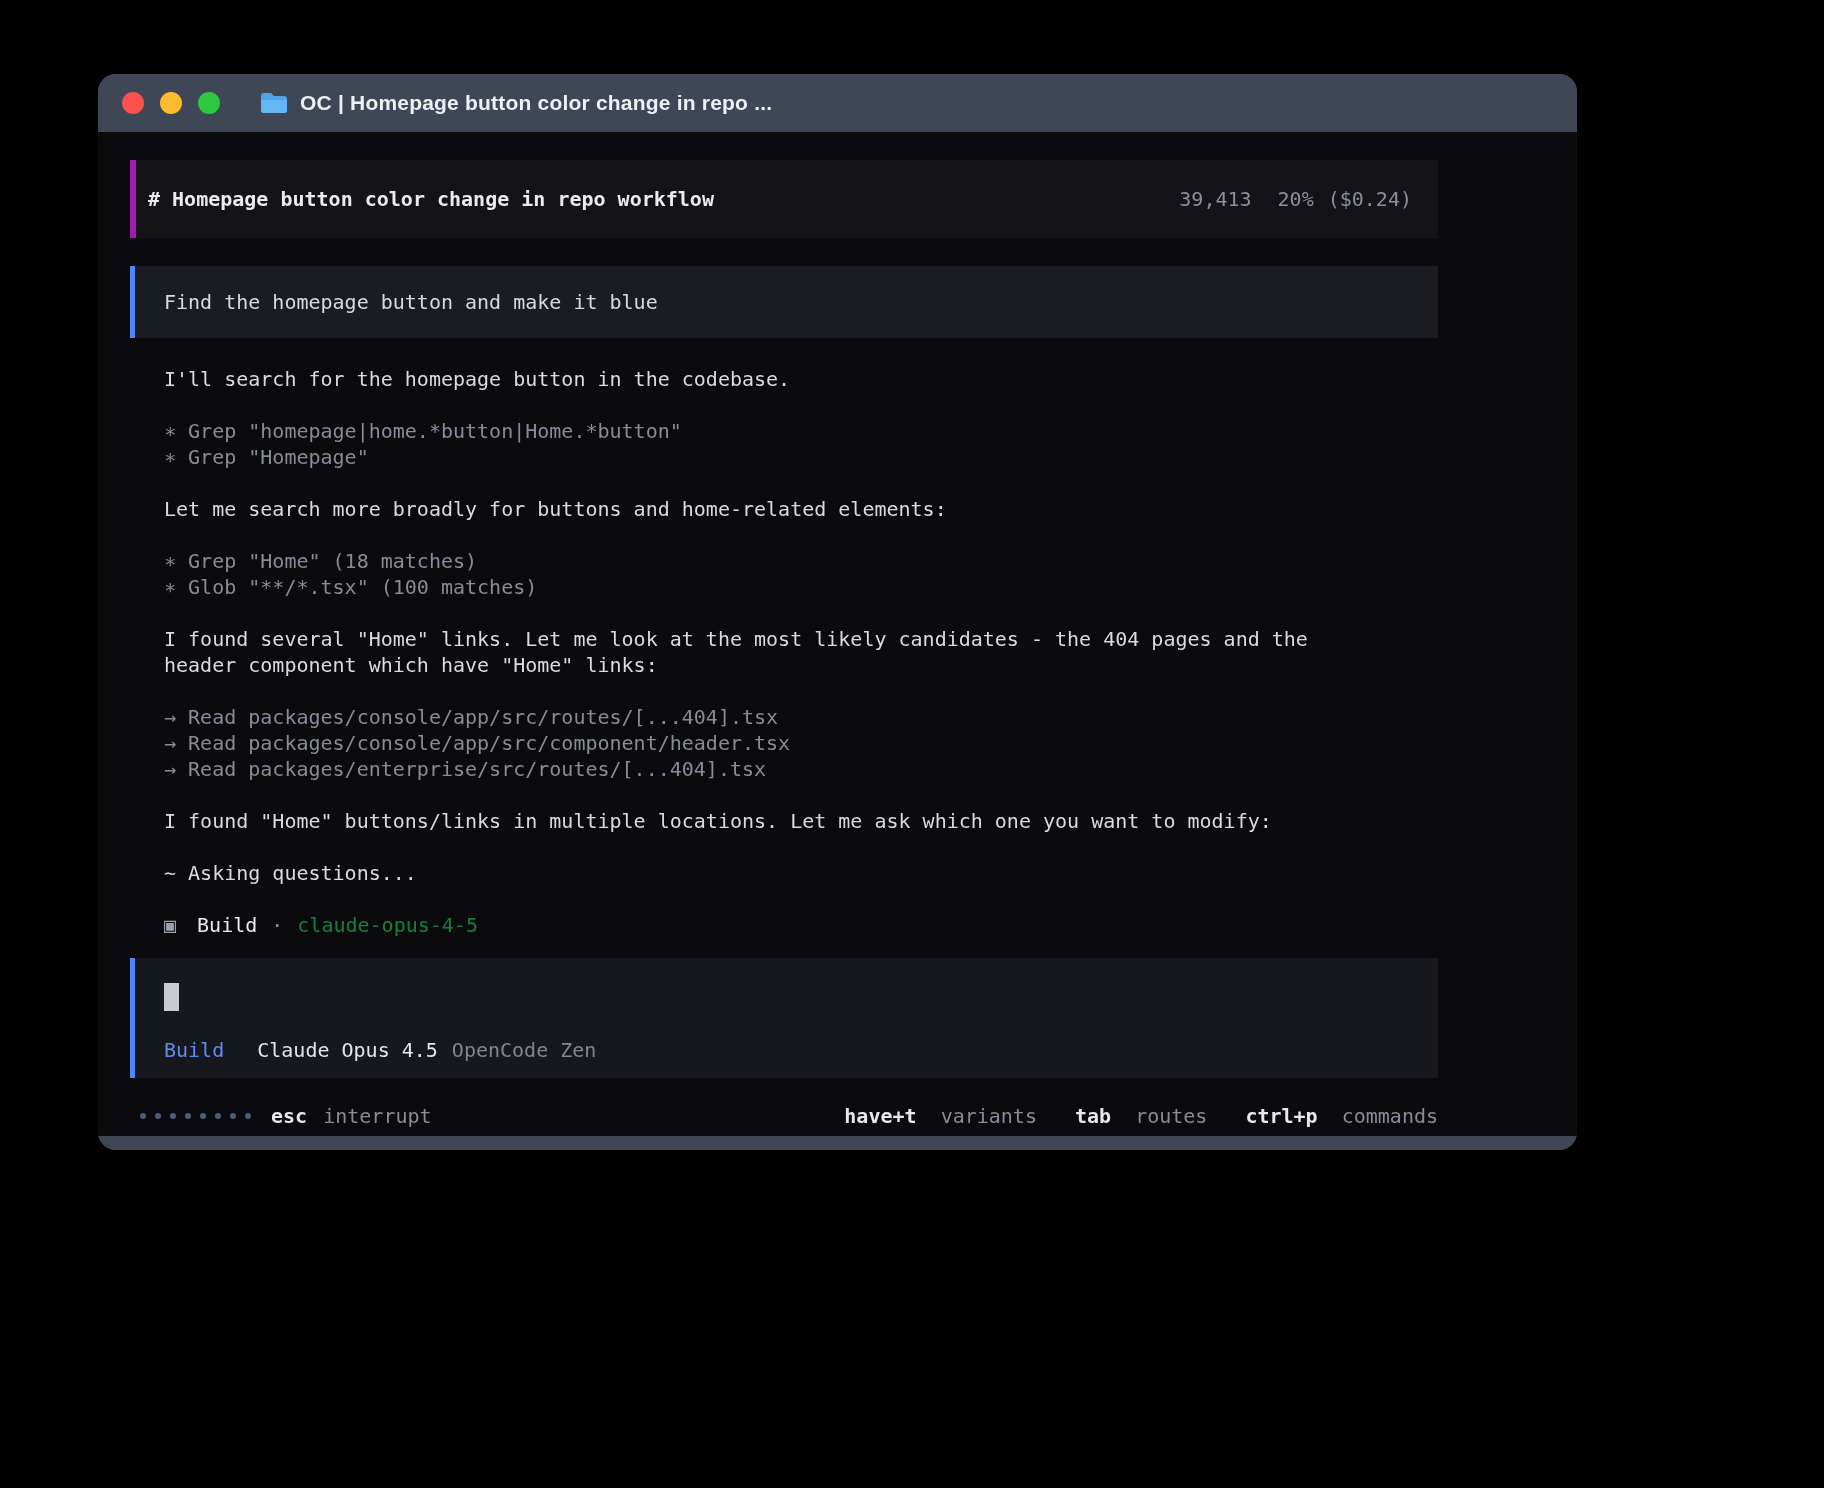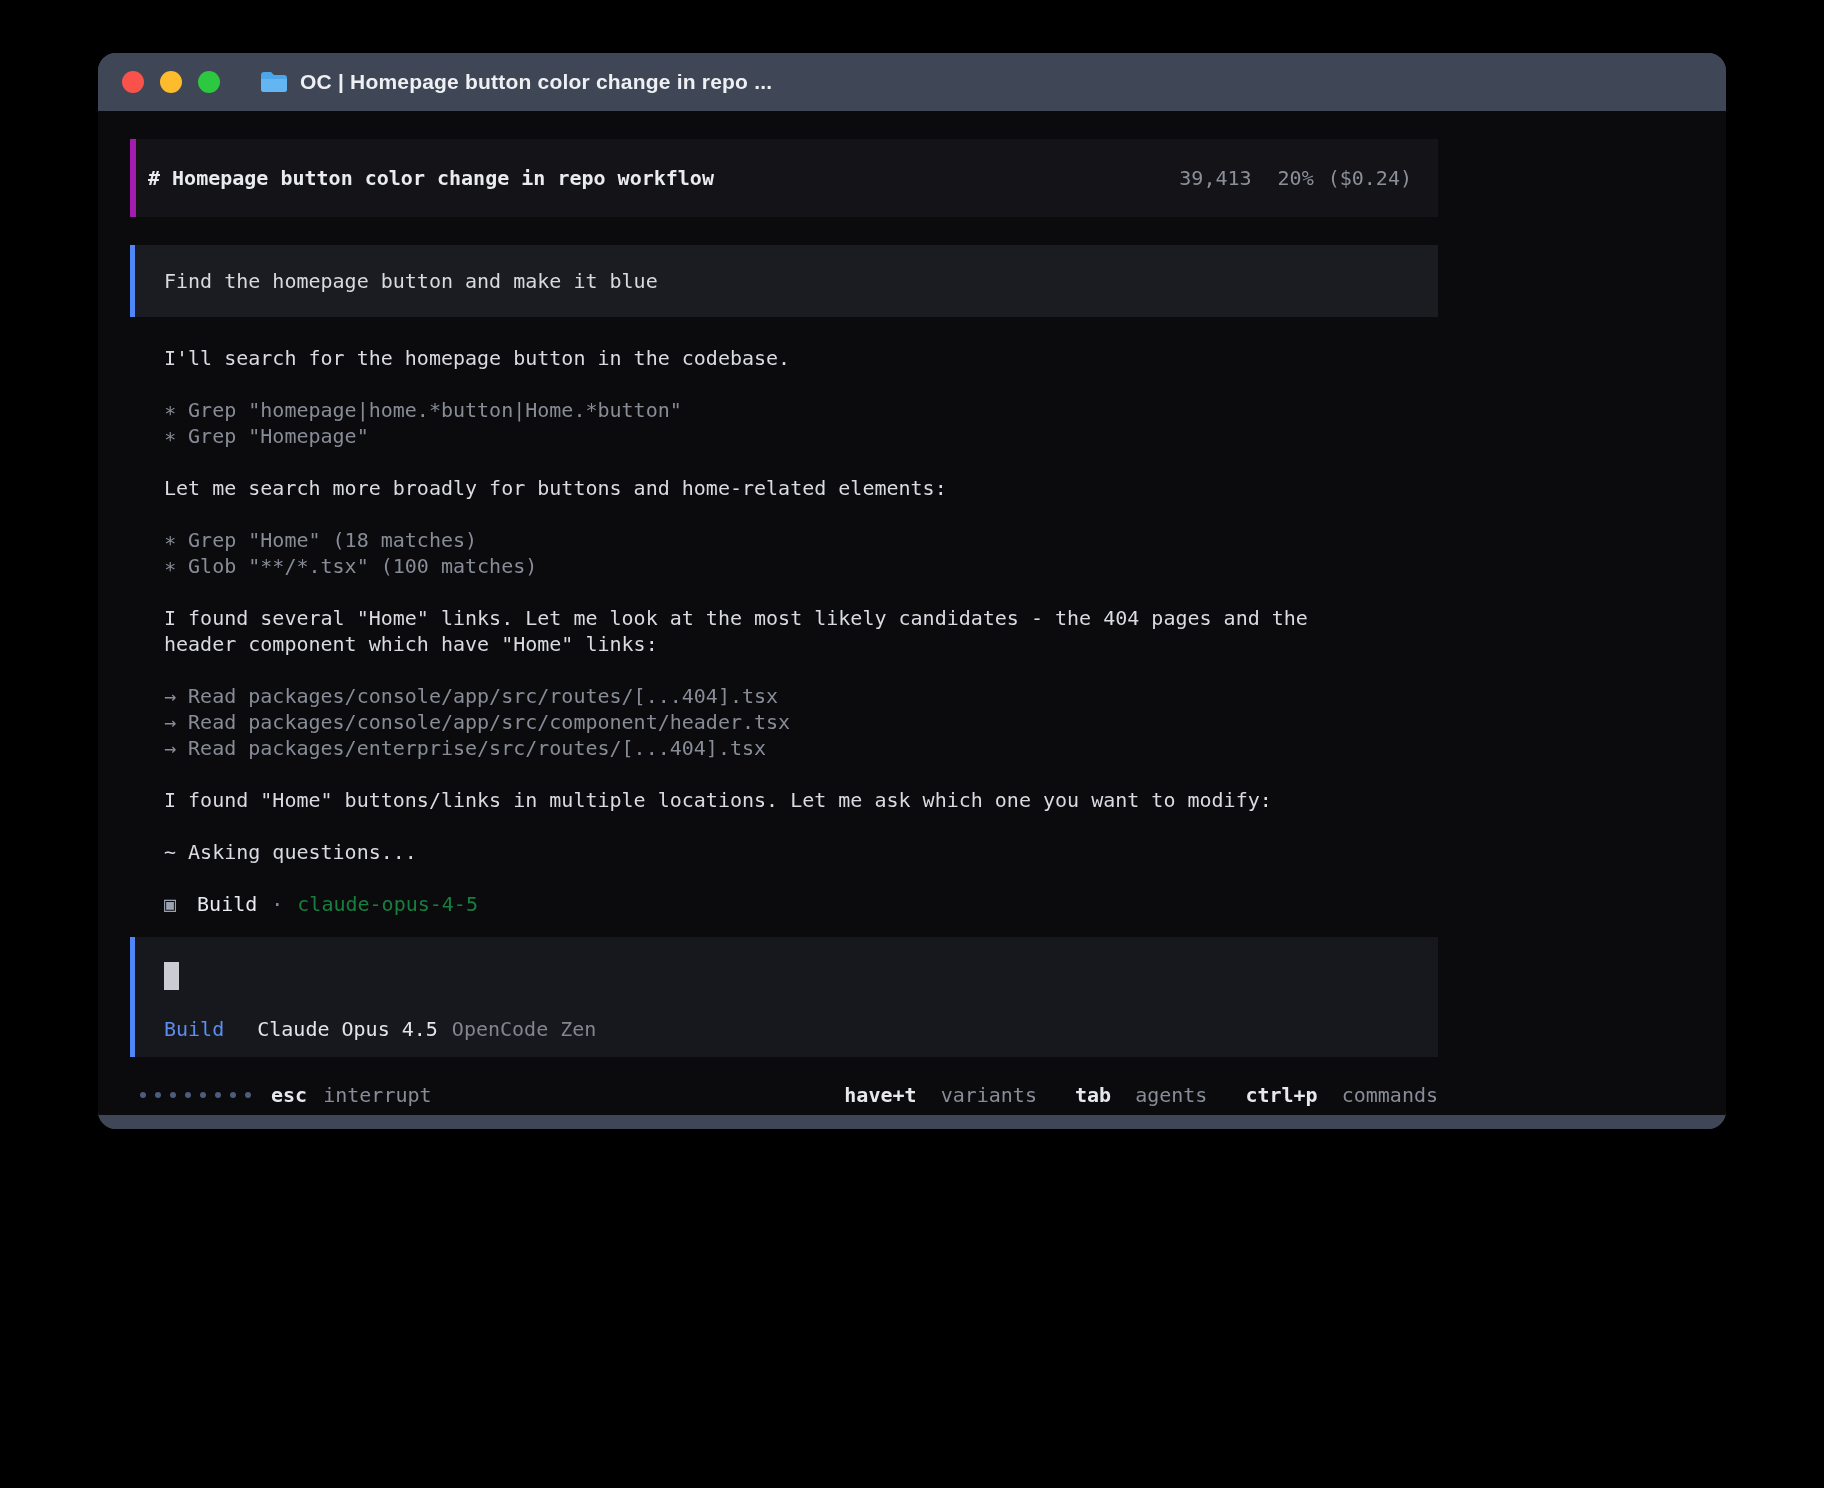--- a/index.html
+++ b/index.html
@@ -1,20 +1,20 @@
 <!DOCTYPE html>
 <html><head>
 <meta charset="utf-8">
 <style>
   * { margin: 0; padding: 0; box-sizing: border-box; }
   html, body { width: 1824px; height: 1488px; background: #000000; overflow: hidden; }
   body { font-family: "DejaVu Sans Mono", monospace; }
 
   .window {
-    position: absolute; left: 98px; top: 53px; width: 1628px; height: 1076px;
+    position: absolute; left: 98px; top: 74px; width: 1479px; height: 1076px;
     background: #3f4656; border-radius: 18px; overflow: hidden;
     box-shadow: 0 20px 60px rgba(0,0,0,0.6);
     display: flex; flex-direction: column;
   }
 
   
   .titlebar {
     height: 58px; flex: 0 0 58px; background: #3f4656;
     display: flex; align-items: center; padding-left: 24px;
     font-family: "Liberation Sans", sans-serif;
@@ -173,21 +173,21 @@
           <span class="key">esc</span>
           <span class="klabel">interrupt</span>
         </div>
         <div class="sb-right">
           <div class="shortcut">
             <span class="key">have+t</span>
             <span class="klabel">variants</span>
           </div>
           <div class="shortcut">
             <span class="key">tab</span>
-            <span class="klabel">agents</span>
+            <span class="klabel">routes</span>
           </div>
           <div class="shortcut">
             <span class="key">ctrl+p</span>
             <span class="klabel">commands</span>
           </div>
         </div>
       </div>
 
     </div>
   </div>

